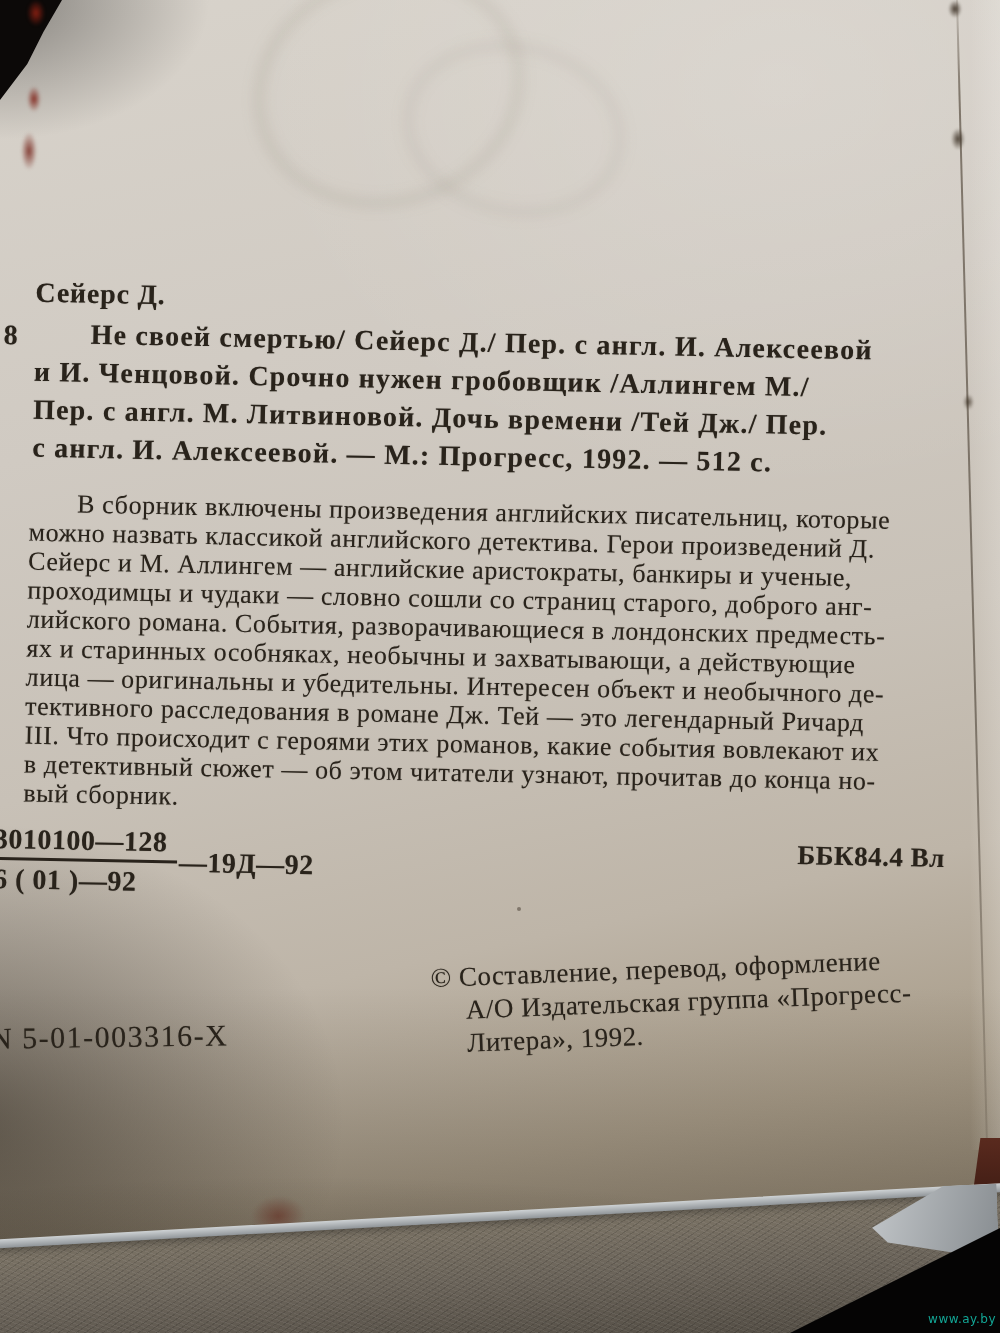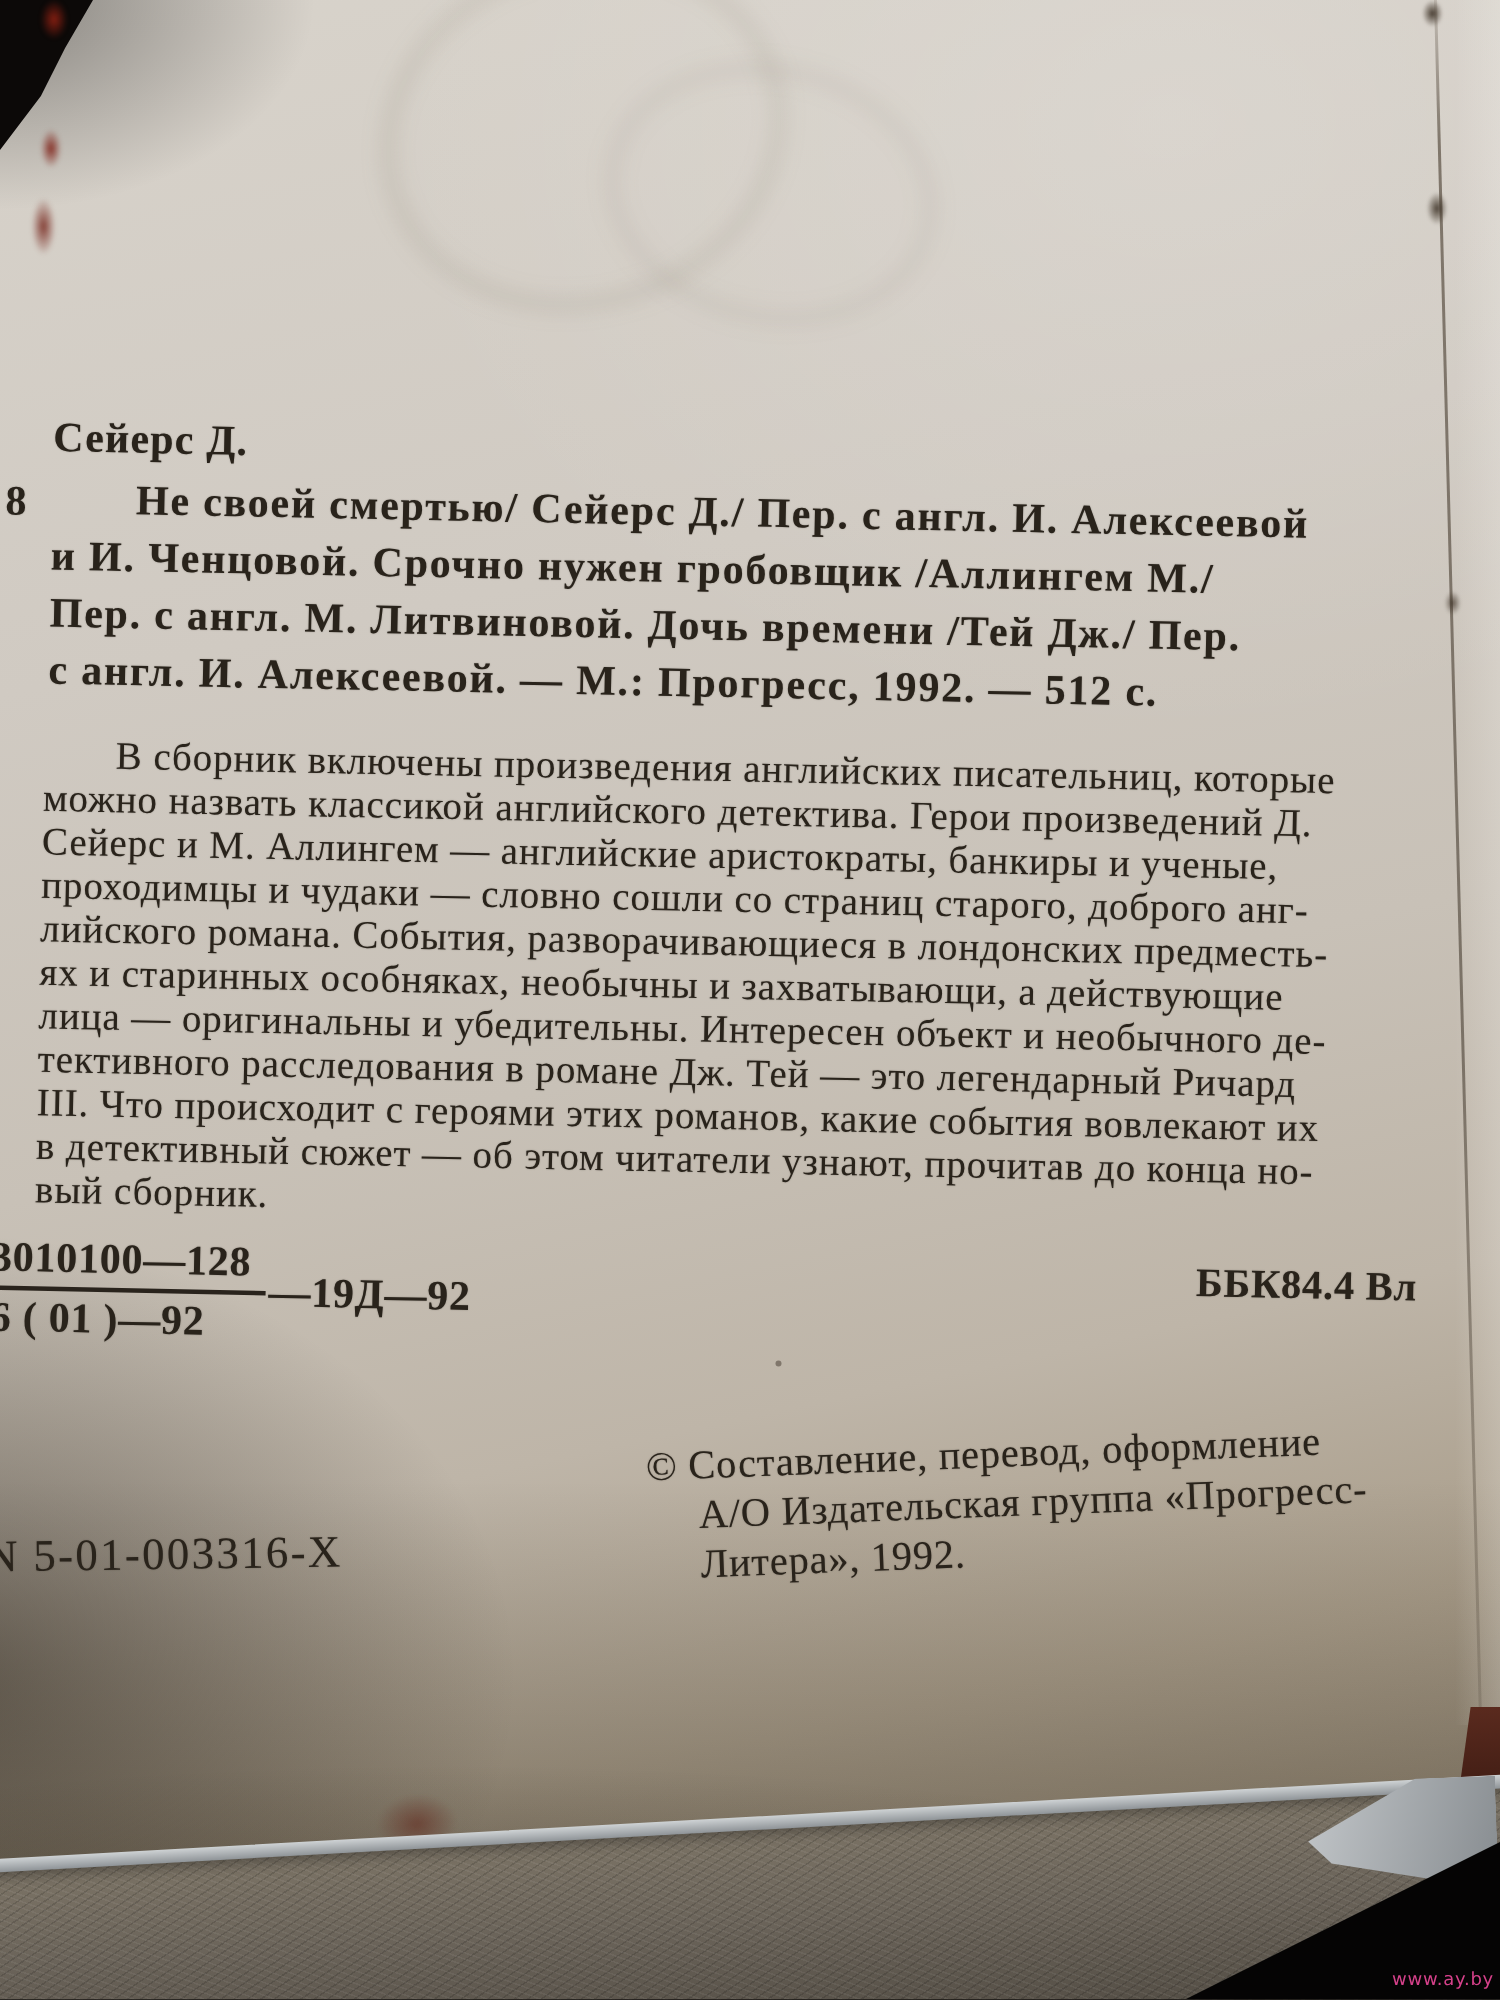--- a/index.html
+++ b/index.html
@@ -47,21 +47,21 @@
     clip-path:polygon(0 52%,58% 0,100% 0,100% 100%,12% 72%);transform:rotate(-2deg);}
   .cover{position:absolute;left:-20px;top:1246px;width:1080px;height:210px;
     transform:rotate(-3.2deg);transform-origin:left top;
     background-image:
       repeating-linear-gradient(23deg, rgba(255,255,255,.05) 0 1px, rgba(255,255,255,0) 1px 4px),
       repeating-linear-gradient(-31deg, rgba(0,0,0,.13) 0 1px, rgba(0,0,0,0) 1px 5px),
       linear-gradient(180deg,#7c7466 0,#6b645a 30%,#575148 60%,#423d35 85%,#332f29 100%);
     box-shadow:inset 0 6px 9px rgba(0,0,0,.35);}
   .corner-br{position:absolute;right:0;bottom:0;width:210px;height:105px;background:#050404;
     clip-path:polygon(100% 0,0 100%,100% 100%);}
-  .watermark{position:absolute;right:4px;bottom:7px;color:#ec4899;opacity:.9;
+  .watermark{position:absolute;right:4px;bottom:7px;color:#14b8a6;opacity:.9;
     font-family:"DejaVu Sans", sans-serif;font-size:12px;letter-spacing:.5px;}
   
   .content{position:absolute;inset:0;transform:rotate(1.15deg);transform-origin:500px 420px;}
   .ink{color:#29231b;text-shadow:0 0 1px rgba(41,35,27,.40);}
   .line{white-space:nowrap;}
   .author{position:absolute;left:33px;top:286px;font-weight:bold;font-size:28px;letter-spacing:.8px;}
   .bib{position:absolute;left:33px;top:324px;font-weight:bold;font-size:28px;line-height:38px;letter-spacing:1.2px;}
   .bib .indent{padding-left:56px;}
   .margin-num{position:absolute;left:-31px;top:2px;}
   .annotation{position:absolute;left:31px;top:498px;font-size:26px;line-height:29px;letter-spacing:.6px;}

